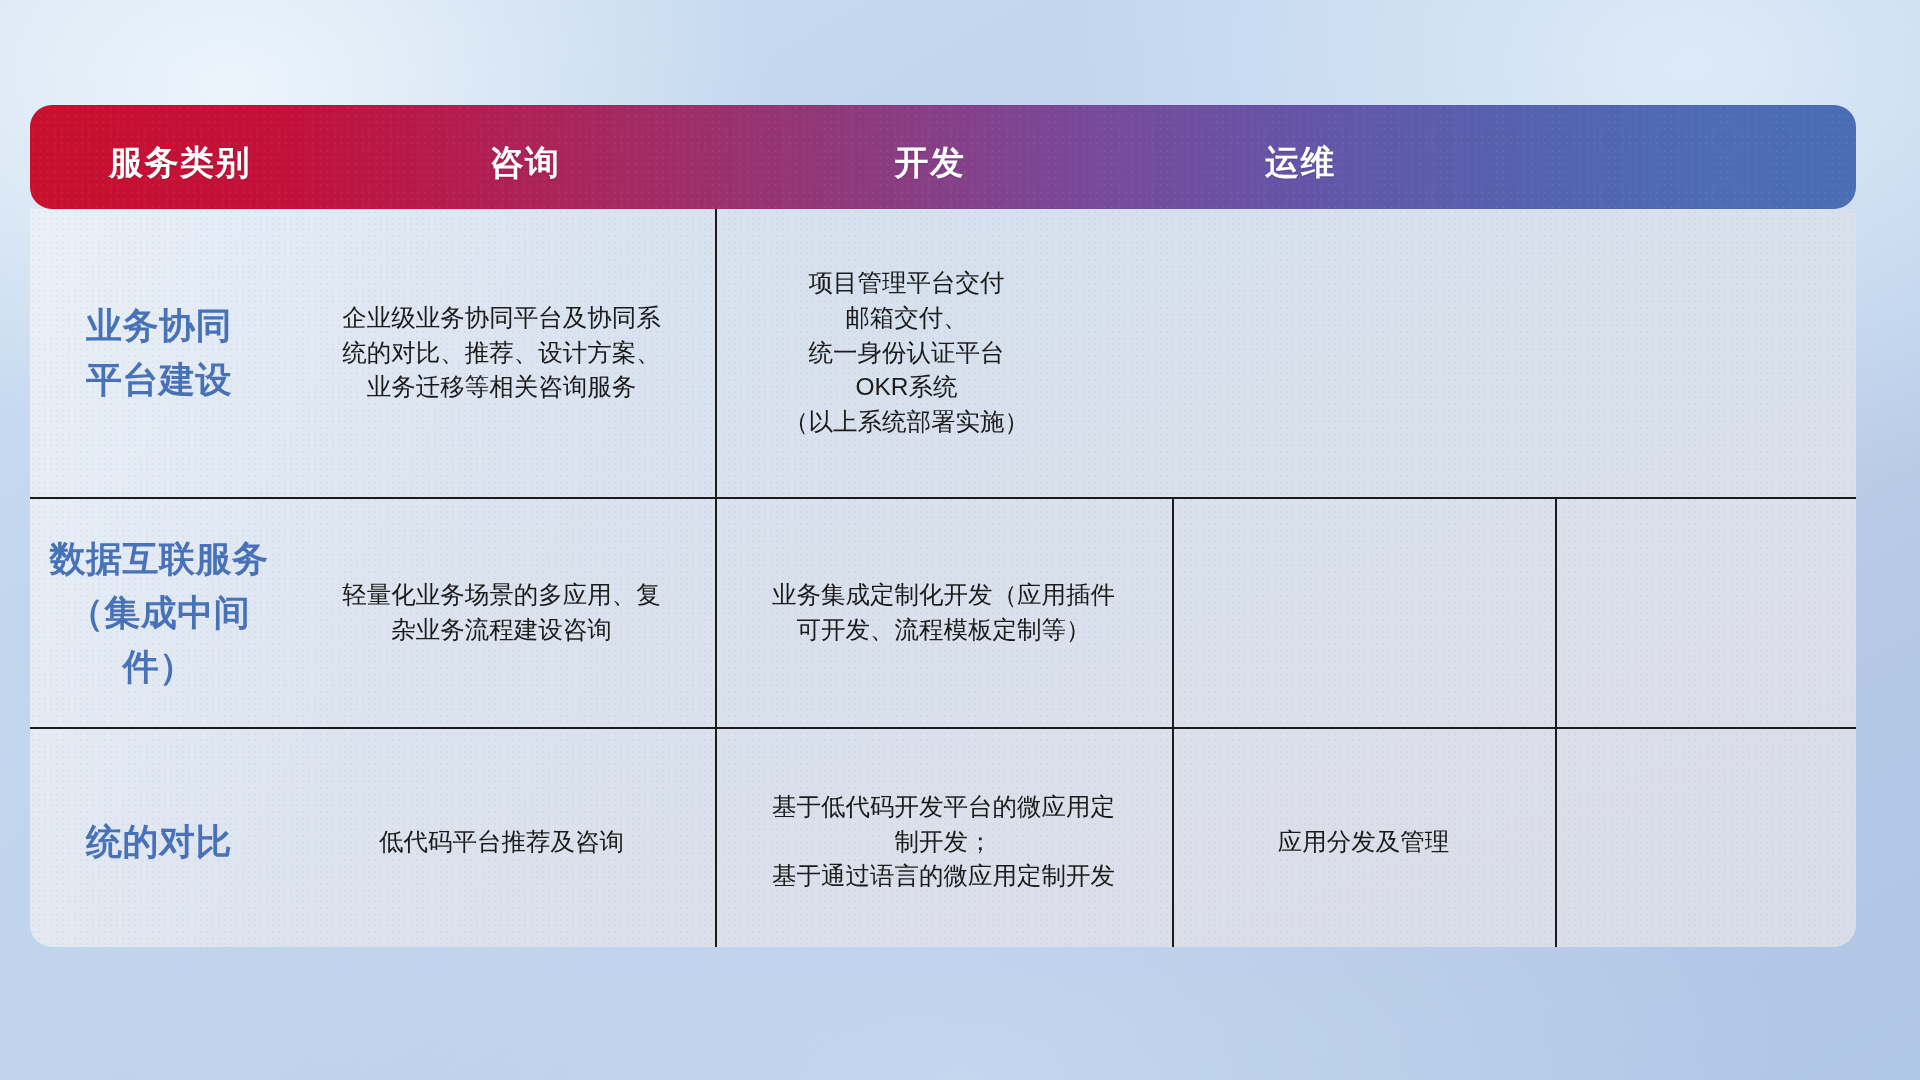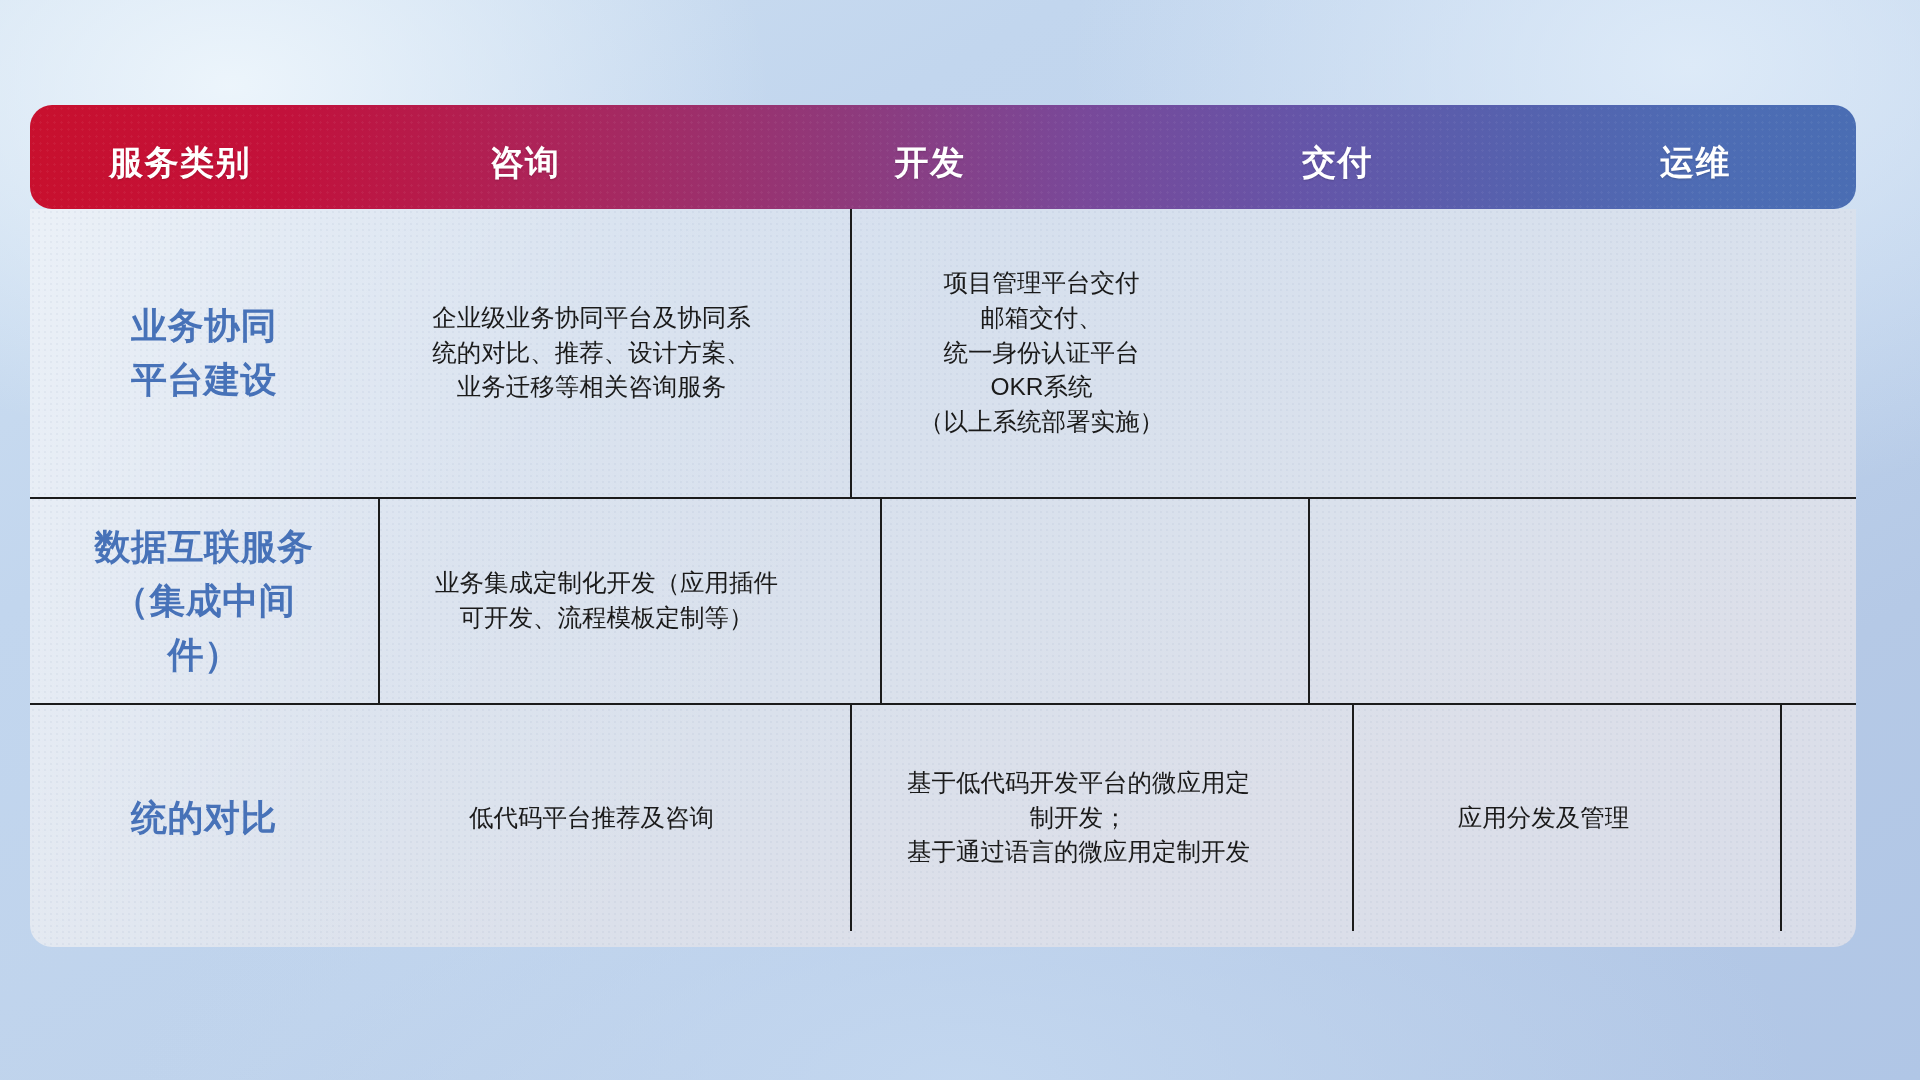--- a/index.html
+++ b/index.html
@@ -112,21 +112,20 @@
     position: relative;
     display: flex;
     align-items: center;
     justify-content: center;
     padding: 10px 18px;
     text-align: center;
     color: #1a1a1a;
     font-size: 24.5px;
     line-height: 1.42;
     white-space: pre-line;
-    margin-left: 45px;
   }
   .cell.label {
     color: #4772b8;
     font-weight: 700;
     font-size: 36px;
     line-height: 1.5;
     letter-spacing: .5px;
   }
   .vline {
     position: absolute;
@@ -145,33 +144,32 @@
   .c4 { width: 301px; flex: 0 0 301px; }
 
   
   #table-header .c0 { width: 300px; flex: 0 0 300px; }
   #table-header .c1 { width: 390px; flex: 0 0 390px; }
   #table-header .c2 { width: 420px; flex: 0 0 420px; }
   #table-header .c3 { width: 395px; flex: 0 0 395px; }
   #table-header .c4 { width: 321px; flex: 0 0 321px; }
 
   .r0 { height: 288px; }
-  .r1 { height: 204px; }
+  .r1 { height: 228px; }
   .r2 { height: 226px; }
 </style>
 </head>
 <body>
 
 <div id="table-card">
 
   <div id="table-header">
     <div class="hcell c0">服务类别</div>
     <div class="hcell c1">咨询</div>
     <div class="hcell c2">开发</div>
-    <div class="hcell c3">交付</div>
     <div class="hcell c4">运维</div>
   </div>
 
   <div id="table-body">
 
     <div class="row r0">
       <div class="cell label c0">业务协同
 平台建设</div>
       <div class="cell c1">企业级业务协同平台及协同系
 统的对比、推荐、设计方案、
@@ -181,20 +179,22 @@
 统一身份认证平台
 OKR系统
 （以上系统部署实施）<span class="vline"></span></div>
     </div>
 
     <div class="row-sep"></div>
 
     <div class="row r1">
       <div class="cell label c0">数据互联服务
 （集成中间件）</div>
+      <div class="cell c1">轻量化业务场景的多应用、复
+杂业务流程建设咨询</div>
       <div class="cell c2">业务集成定制化开发（应用插件
 可开发、流程模板定制等）<span class="vline"></span></div>
       <div class="cell c3"><span class="vline"></span></div>
       <div class="cell c4"><span class="vline"></span></div>
     </div>
 
     <div class="row-sep"></div>
 
     <div class="row r2">
       <div class="cell label c0">统的对比</div>

